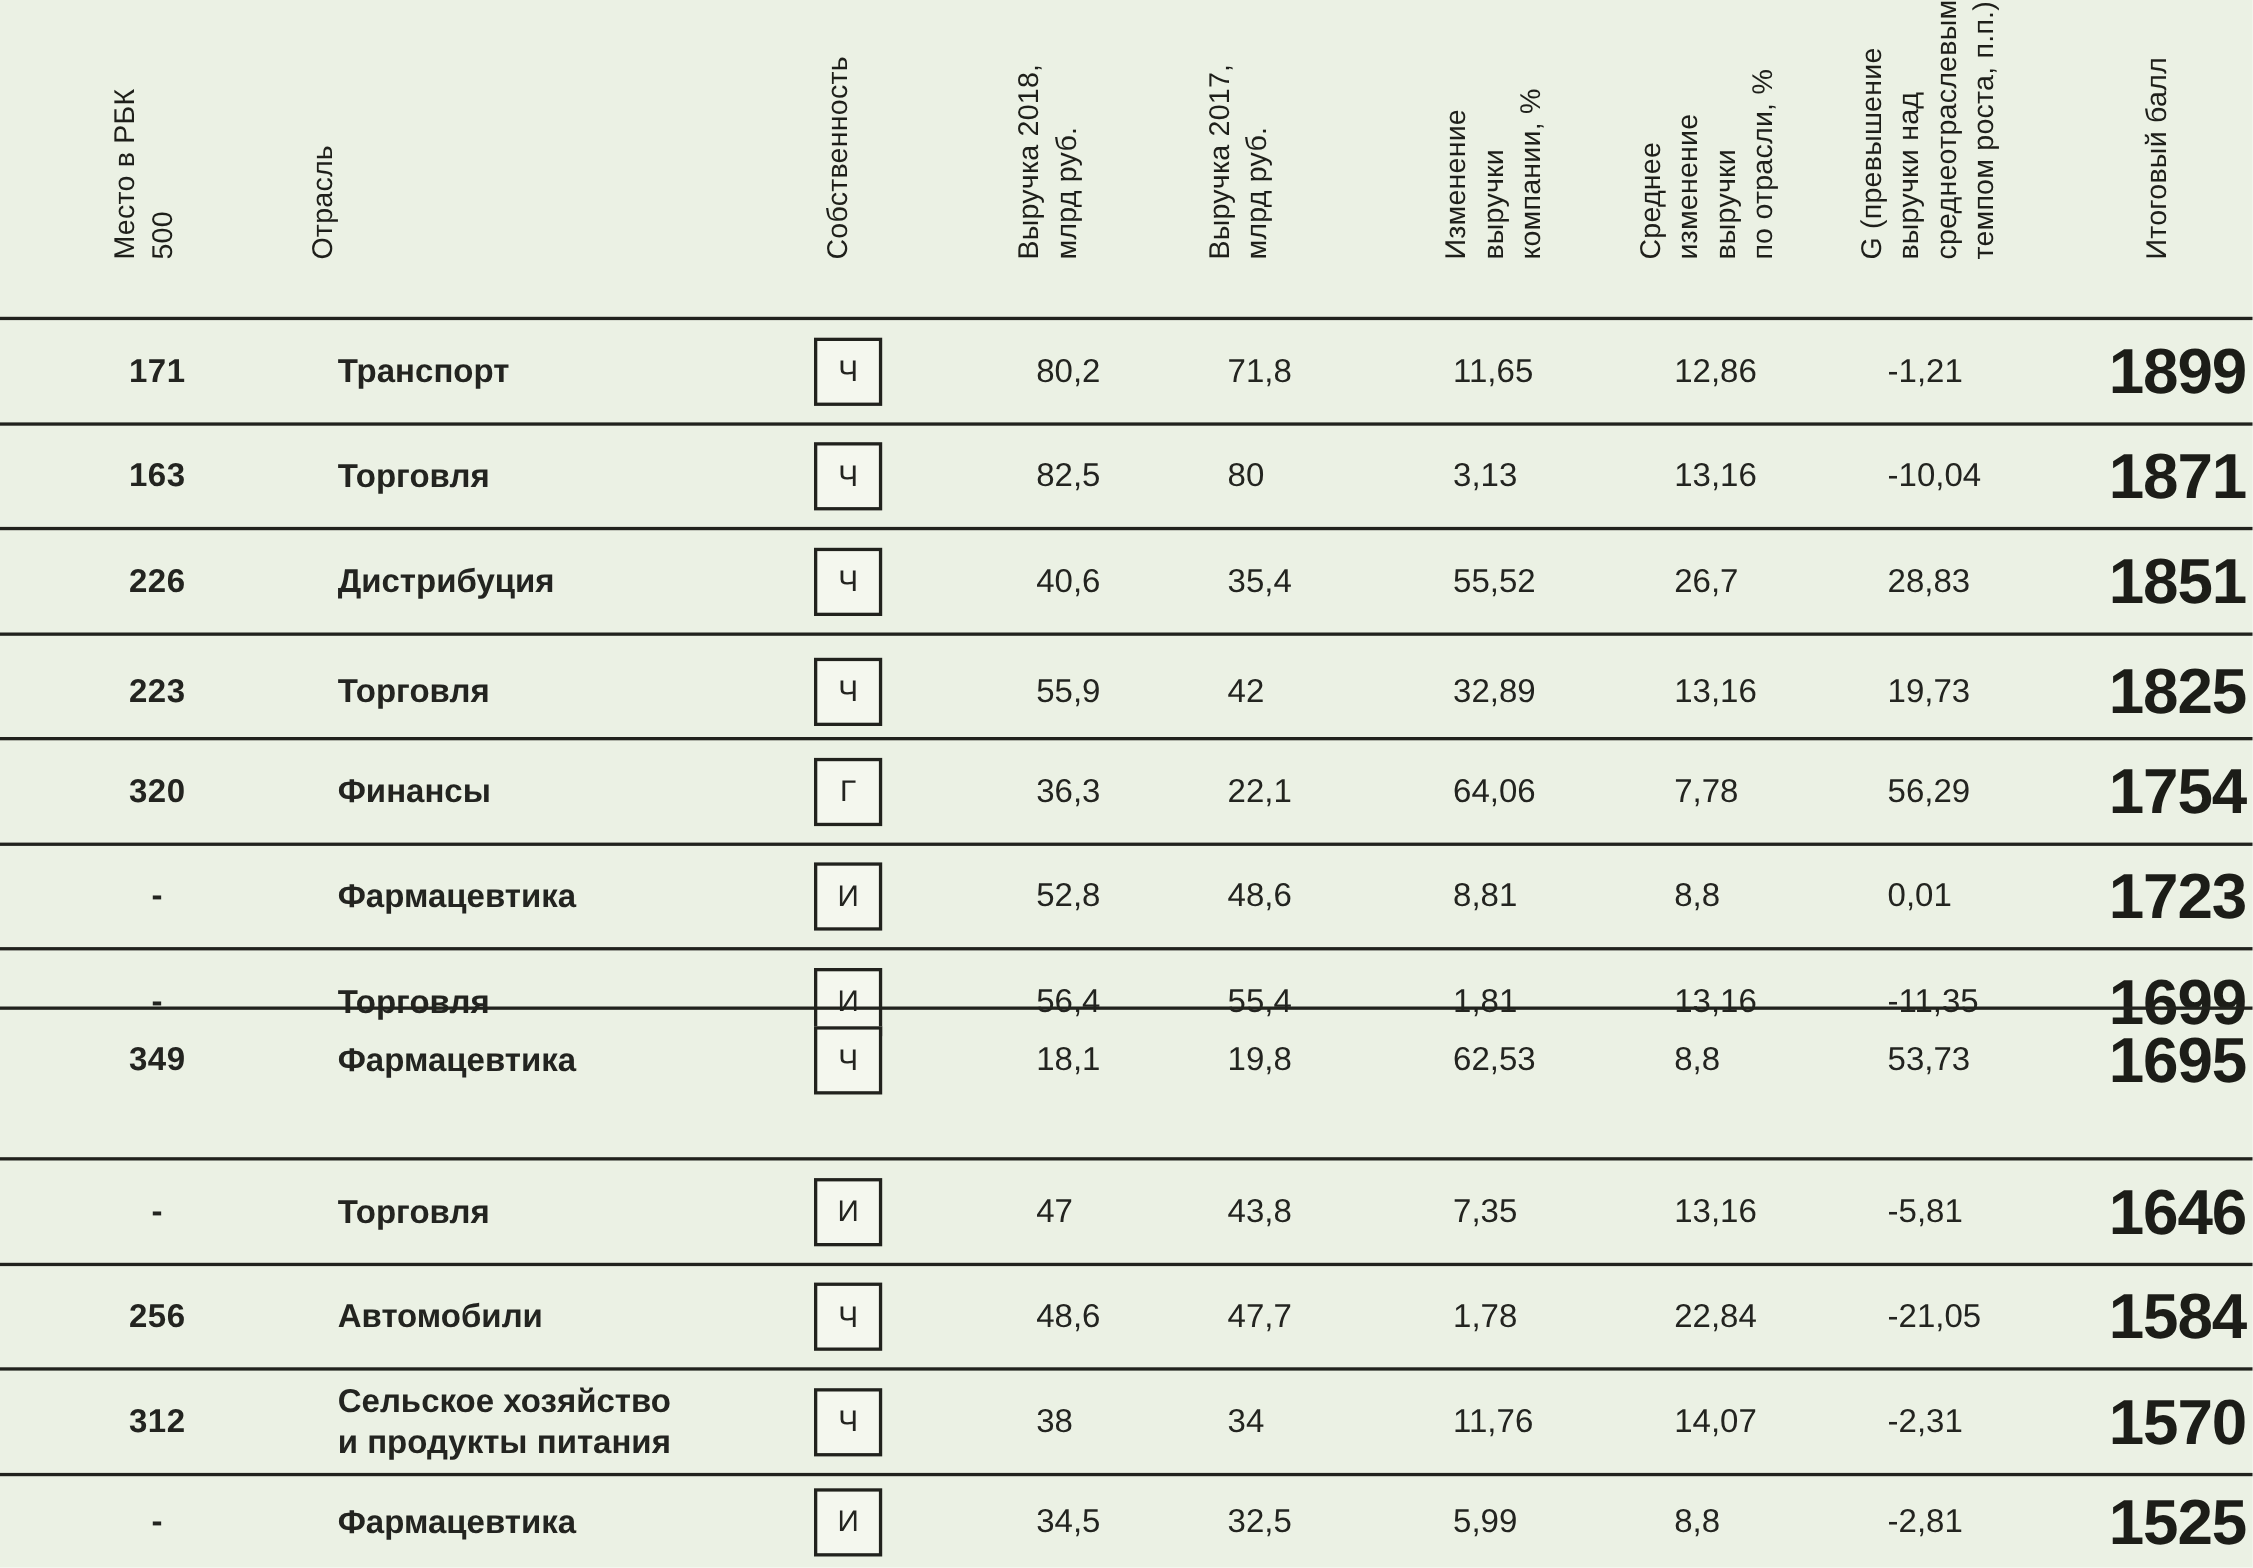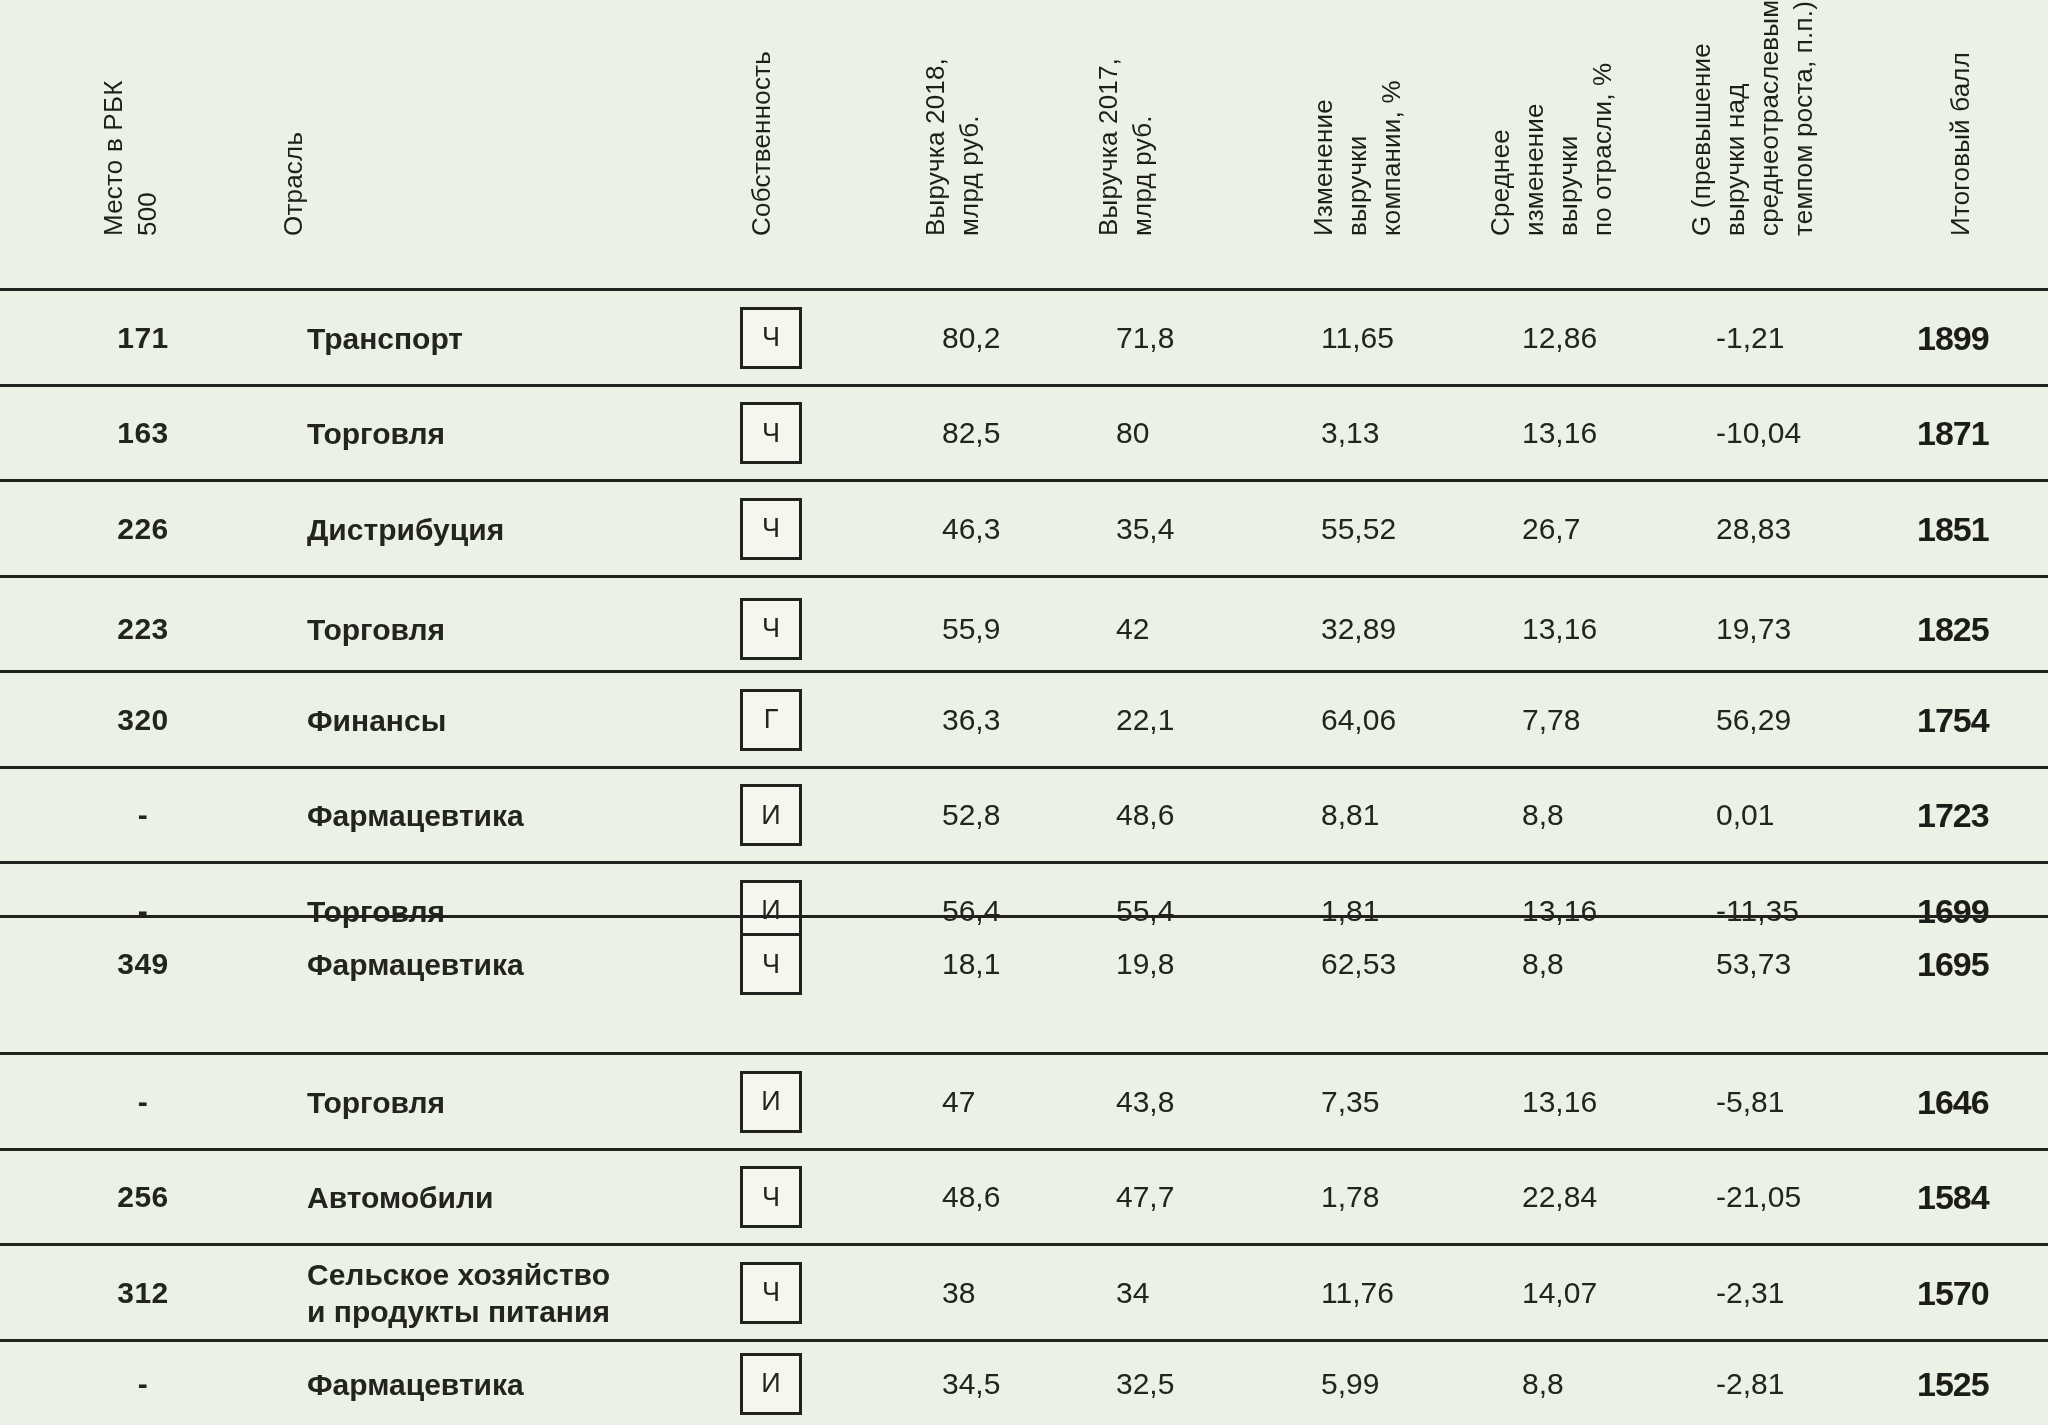--- a/index.html
+++ b/index.html
@@ -19,21 +19,21 @@
   .cell{position:absolute;top:50%;transform:translateY(-50%);font-size:30px;color:#232420;}
   .cell-rank{left:60px;width:166px;text-align:center;font-weight:700;letter-spacing:.5px;}
   .cell-industry{left:307px;width:440px;font-weight:700;line-height:37px;white-space:pre-line;}
   .own-wrap{left:740px;}
   .own-box{display:flex;align-items:center;justify-content:center;width:56px;height:56px;border:3px solid #21221d;background:#f4f7ee;font-size:27px;font-weight:400;}
   .cell-v2018{left:942px;width:150px;}
   .cell-v2017{left:1116px;width:150px;}
   .cell-change{left:1321px;width:160px;}
   .cell-avg{left:1522px;width:160px;}
   .cell-g{left:1716px;width:170px;}
-  .cell-score{left:1917px;width:130px;font-weight:700;font-size:34px;letter-spacing:-1px;color:#1c1d18;}
+  .cell-score{left:1917px;width:130px;font-weight:700;font-size:58px;letter-spacing:-1px;color:#1c1d18;}
 </style>
 </head>
 <body>
 
 <div id="page">
 
   <div>
     <div class="vhead" style="left:96px;width:74px;">Место в РБК
 500</div>
     <div class="vhead" style="left:276px;width:40px;">Отрасль</div>
@@ -83,21 +83,21 @@
     <div class="cell cell-g">-10,04</div>
     <div class="cell cell-score">1871</div>
   </div>
 
   <div class="row" style="top:479px;height:96px;">
     <div class="cell cell-rank">226</div>
     <div class="cell cell-industry">Дистрибуция</div>
     <div class="cell own-wrap">
         <span class="own-box">Ч</span>
       </div>
-    <div class="cell cell-v2018">46,3</div>
+    <div class="cell cell-v2018">40,6</div>
     <div class="cell cell-v2017">35,4</div>
     <div class="cell cell-change">55,52</div>
     <div class="cell cell-avg">26,7</div>
     <div class="cell cell-g">28,83</div>
     <div class="cell cell-score">1851</div>
   </div>
 
   <div class="row" style="top:575px;height:104px;">
     <div class="cell cell-rank">223</div>
     <div class="cell cell-industry">Торговля</div>

